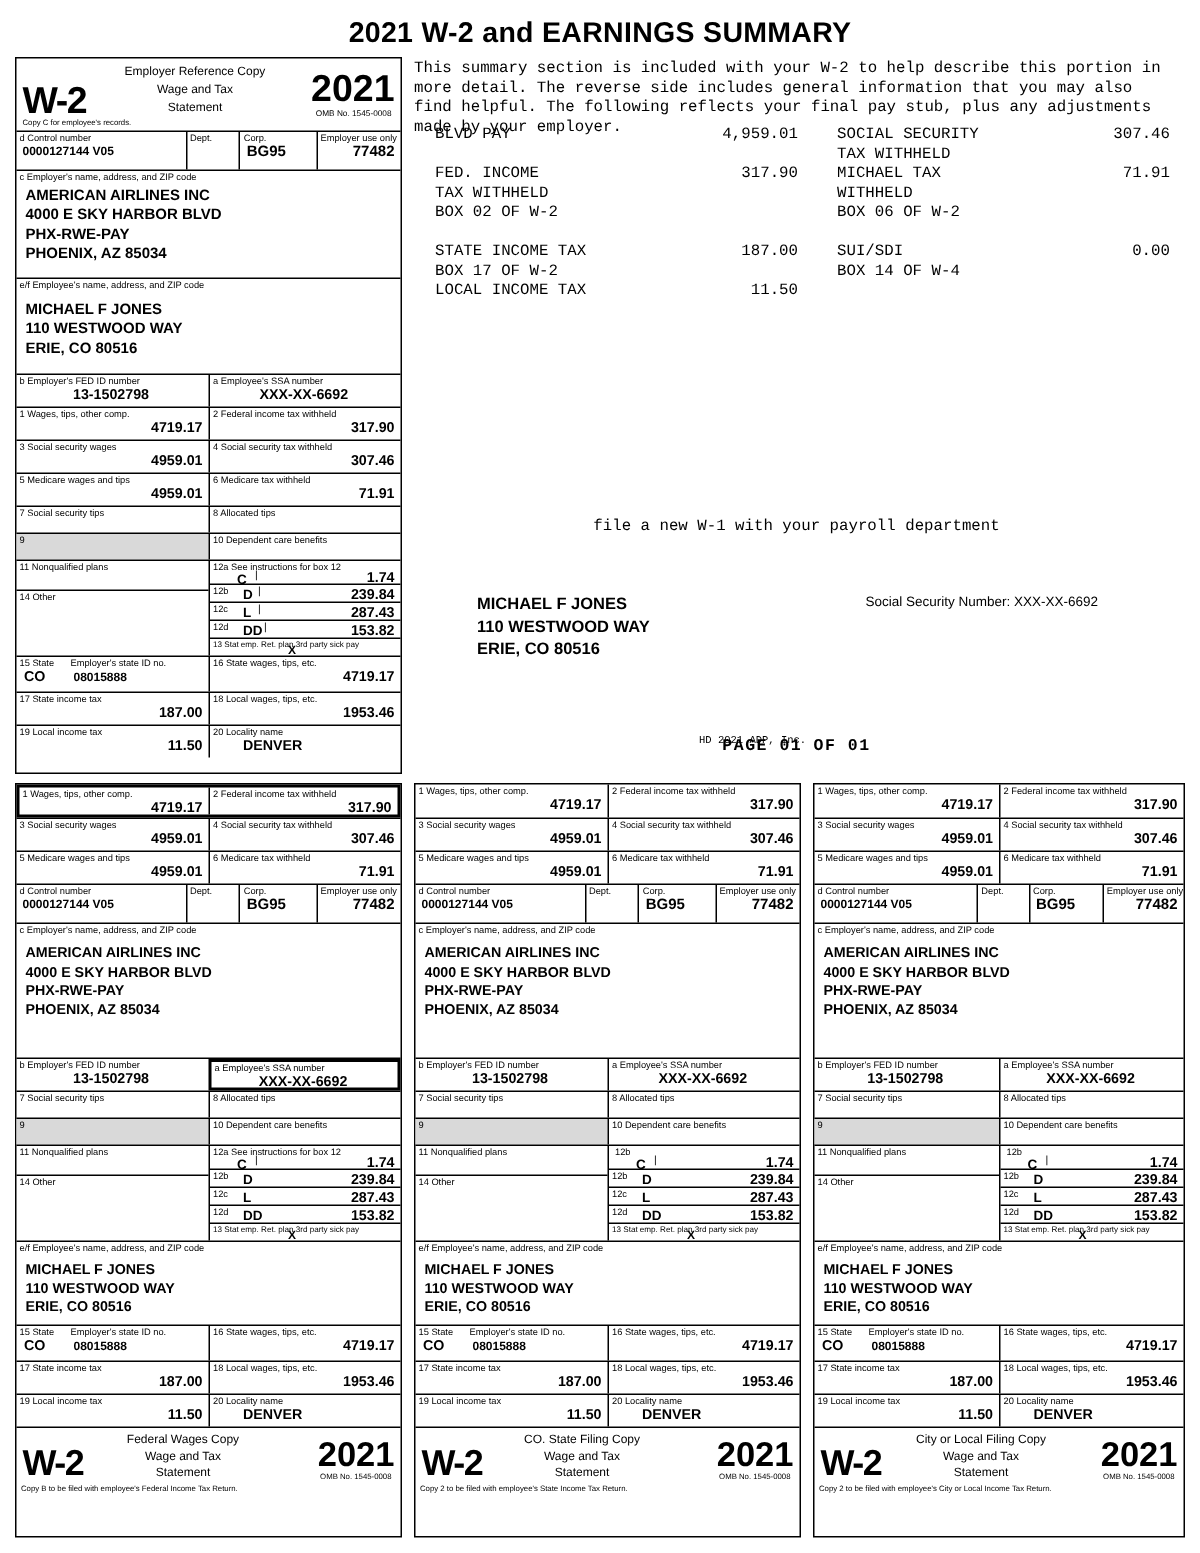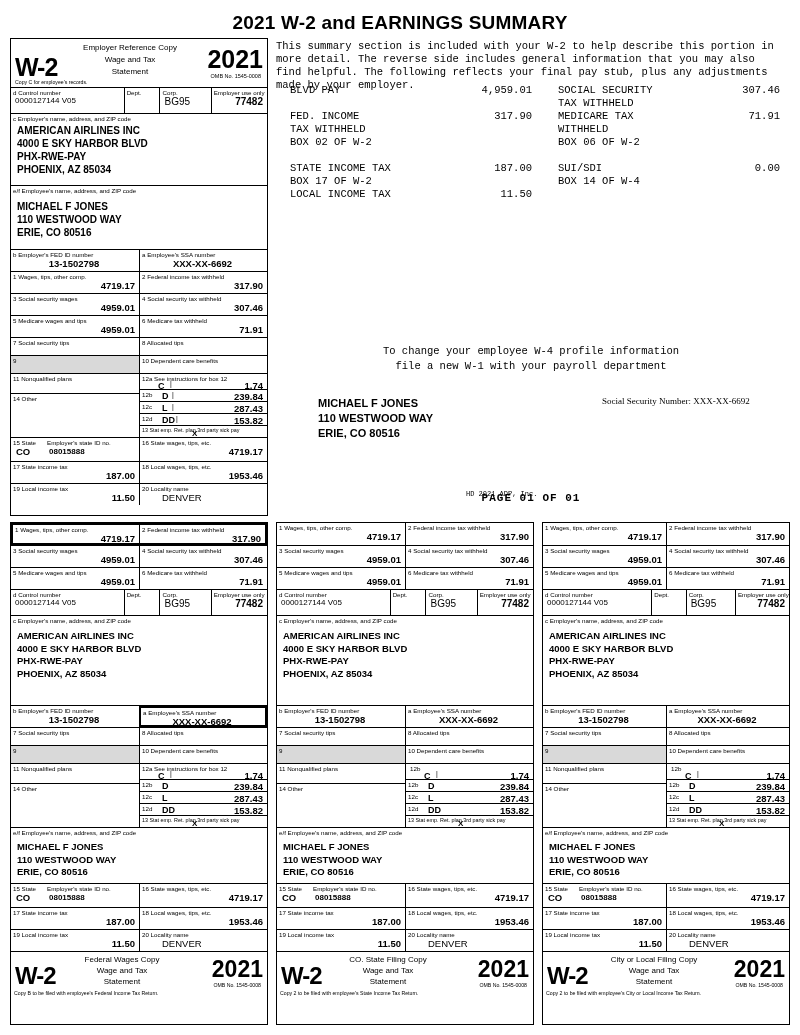--- a/index.html
+++ b/index.html
@@ -39,39 +39,39 @@
   .notice{
     position:absolute;left:276px;top:344px;width:510px;
     font-family:"Liberation Mono", monospace;
     font-size:10.5px;line-height:15px;text-align:center;
   }
   .emp-block{
     position:absolute;left:318px;top:396px;
     font-size:11px;font-weight:bold;line-height:15px;
   }
   .ssn-note{
-    position:absolute;left:602px;top:396px;
-    font-family:Liberation Serif, serif;font-size:9px;
+    position:absolute;left:577px;top:396px;
+    font-family:Liberation Sans, sans-serif;font-size:9px;
   }
   .adp-note{
     position:absolute;left:466px;top:490px;
     font-family:"Liberation Mono", monospace;font-size:7px;
   }
   .page-of{
     position:absolute;left:276px;top:492px;width:510px;
     text-align:center;font-family:"Liberation Mono", monospace;
     font-size:11px;font-weight:bold;letter-spacing:1px;
   }
 
   
   .w2{position:absolute;border:1px solid #000;box-sizing:border-box;background:#fff;}
   .cell{position:relative;box-sizing:border-box;border-top:1px solid #000;}
   .lbl{font-size:6.2px;line-height:7px;padding:1px 2px 0 2px;white-space:nowrap;}
   .val{font-size:9.5px;font-weight:bold;text-align:right;padding:0 4px 1px 2px;}
-  .valL{font-size:9.5px;font-weight:normal;text-align:left;padding:0 2px 1px 4px;}
+  .valL{font-size:9.5px;font-weight:bold;text-align:left;padding:0 2px 1px 4px;}
   .shade{background:#d9d9d9;}
 
   
   #mainw2{left:10px;top:38px;width:258px;height:478px;}
   .mw-hdr{position:relative;height:48px;}
   .mw-hdr .w2big{position:absolute;left:4px;top:14px;font-size:25px;font-weight:bold;letter-spacing:-1px;}
   .mw-hdr .mid{position:absolute;left:54px;top:3px;width:130px;text-align:center;font-size:8px;line-height:12px;}
   .mw-hdr .yr{position:absolute;right:4px;top:6px;font-size:25px;font-weight:bold;}
   .mw-hdr .omb{position:absolute;right:6px;top:34px;font-size:5.5px;}
   .mw-hdr .copyc{position:absolute;left:4px;top:40px;font-size:5.2px;}
@@ -112,21 +112,21 @@
   </div>
   <div class="sg-row">
     <span class="sg-l"></span>
     <span class="sg-lv"></span>
     <span class="sg-r">TAX WITHHELD</span>
     <span class="sg-rv"></span>
   </div>
   <div class="sg-row">
     <span class="sg-l">FED. INCOME</span>
     <span class="sg-lv">317.90</span>
-    <span class="sg-r">MEDICARE TAX</span>
+    <span class="sg-r">MICHAEL TAX</span>
     <span class="sg-rv">71.91</span>
   </div>
   <div class="sg-row">
     <span class="sg-l">TAX WITHHELD</span>
     <span class="sg-lv"></span>
     <span class="sg-r">WITHHELD</span>
     <span class="sg-rv"></span>
   </div>
   <div class="sg-row">
     <span class="sg-l">BOX 02 OF W-2</span>
@@ -154,21 +154,20 @@
   </div>
   <div class="sg-row">
     <span class="sg-l">LOCAL INCOME TAX</span>
     <span class="sg-lv">11.50</span>
     <span class="sg-r"></span>
     <span class="sg-rv"></span>
   </div>
 </div>
 
 <div class="notice">
-  <div>To change your employee W-4 profile information</div>
   <div>file a new W-1 with your payroll department</div>
 </div>
 
 <div class="emp-block">
   <div>MICHAEL F JONES</div>
   <div>110 WESTWOOD WAY</div>
   <div>ERIE, CO   80516</div>
 </div>
 
 <div class="ssn-note">Social Security Number:  XXX-XX-6692</div>

